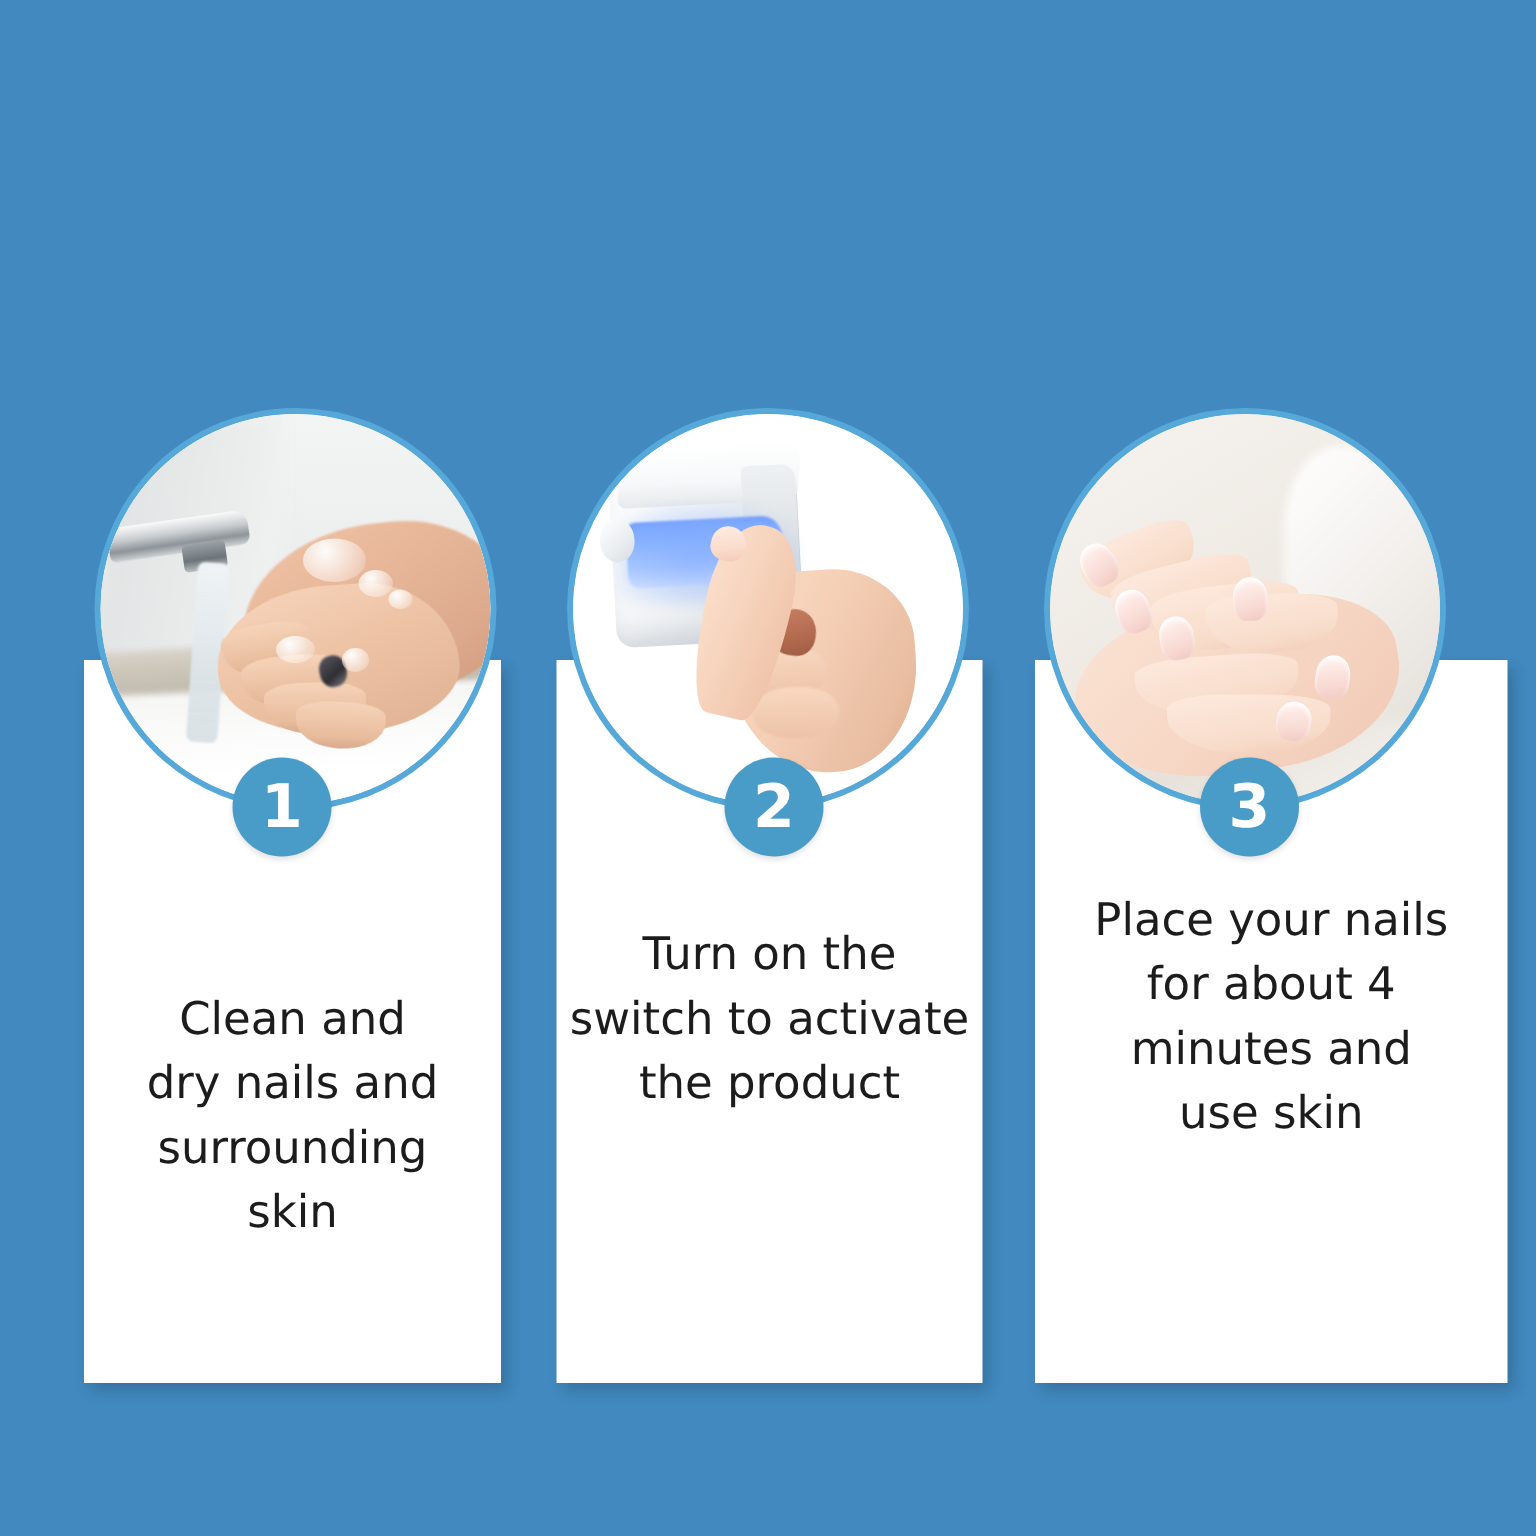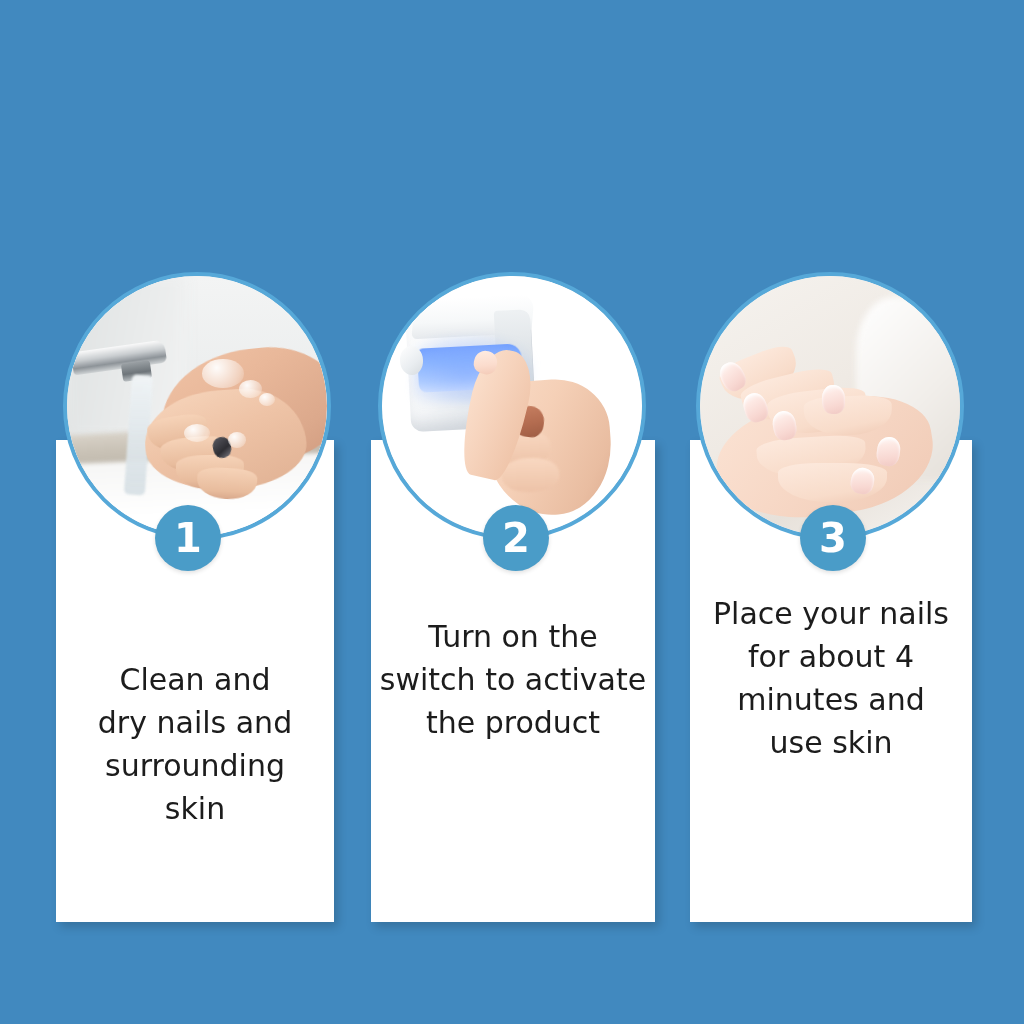--- a/index.html
+++ b/index.html
@@ -68,21 +68,21 @@
   .card {
     position: absolute;
     top: 440px;
     width: 278px;
     height: 482px;
     background: #ffffff;
     box-shadow: 4px 5px 9px rgba(0, 0, 0, 0.17);
   }
   .card-1 { left: 56px; }
   .card-2 { left: 371px; width: 284px; }
-  .card-3 { left: 690px; width: 282px; }
+  .card-3 { left: 690px; width: 315px; }
 
   .card-text {
     position: absolute;
     left: 8px;
     right: 8px;
     text-align: center;
     color: #1c1c1c;
     font-family: "DejaVu Sans", sans-serif;
     font-size: 30px;
     line-height: 43px;

